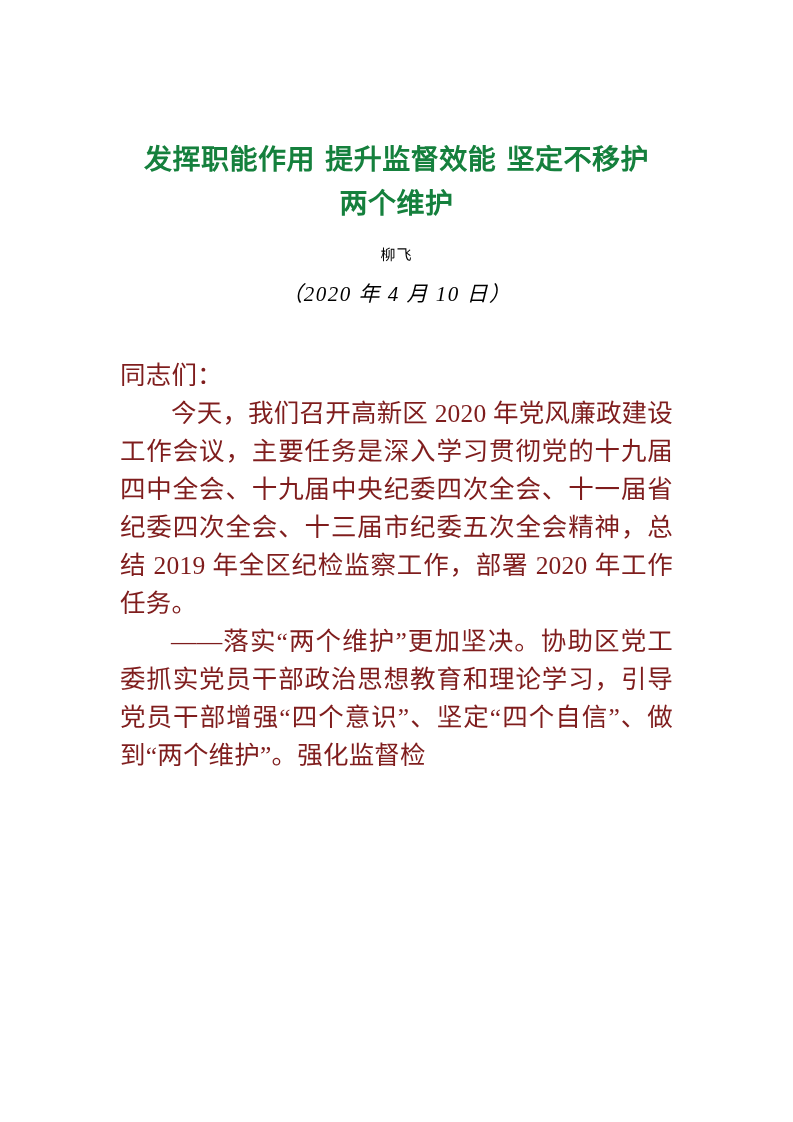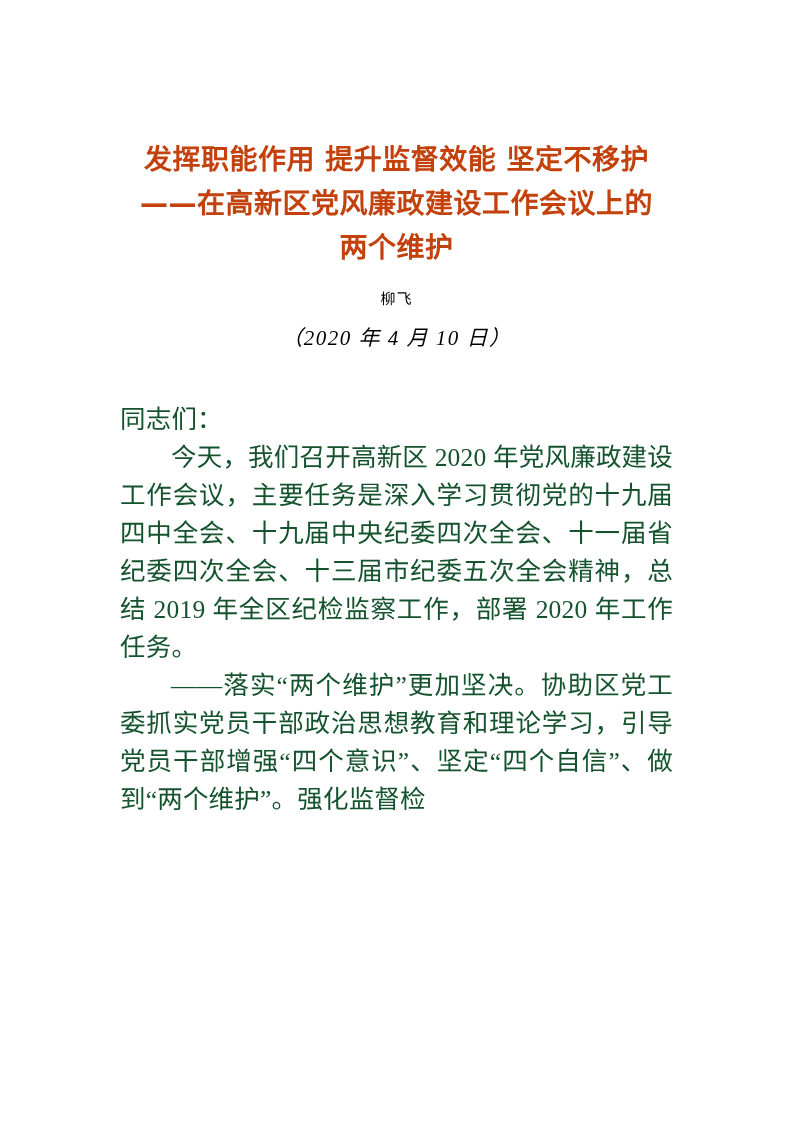--- a/index.html
+++ b/index.html
@@ -31,21 +31,21 @@
   
   .doc-title {
     margin: 0;
     padding-top: 138px;
     text-align: center;
     font-family: "DejaVu Sans", "Liberation Sans", sans-serif;
     font-weight: bold;
     font-size: 28px;
     line-height: 44px;
     letter-spacing: 0.5px;
-    color: #c2410c;
+    color: #15803d;
   }
   .doc-title .title-main {
     display: block;
   }
   .doc-title .title-sub {
     display: block;
   }
 
   
   .byline {
@@ -73,39 +73,38 @@
     padding-top: 48px;
   }
   .para {
     margin: 0;
     font-family: "Liberation Serif", "DejaVu Serif", serif;
     font-size: 25.5px;
     line-height: 38px;
     text-align: justify;
     text-justify: inter-ideograph;
     letter-spacing: 0.2px;
-    color: #14532d;
+    color: #7f1d1d;
     word-break: break-all;
   }
   .para.indent {
     text-indent: 2em;
   }
   .para.salutation {
     text-indent: 0;
   }
 </style>
 </head>
 <body>
 
 <div class="page">
   <div class="content">
 
     <h1 class="doc-title">
       <span class="title-main">发挥职能作用 提升监督效能 坚定不移护</span>
-      <span class="title-sub">——在高新区党风廉政建设工作会议上的</span>
       <span class="title-sub">两个维护</span>
     </h1>
 
     <p class="byline">柳飞</p>
 
     <p class="docdate">（2020 年 4 月 10 日）</p>
 
     <div class="body-block">
       <p class="para salutation">同志们：</p>
       <p class="para indent">今天，我们召开高新区 2020 年党风廉政建设工作会议，主要任务是深入学习贯彻党的十九届四中全会、十九届中央纪委四次全会、十一届省纪委四次全会、十三届市纪委五次全会精神，总结 2019 年全区纪检监察工作，部署 2020 年工作任务。</p>

